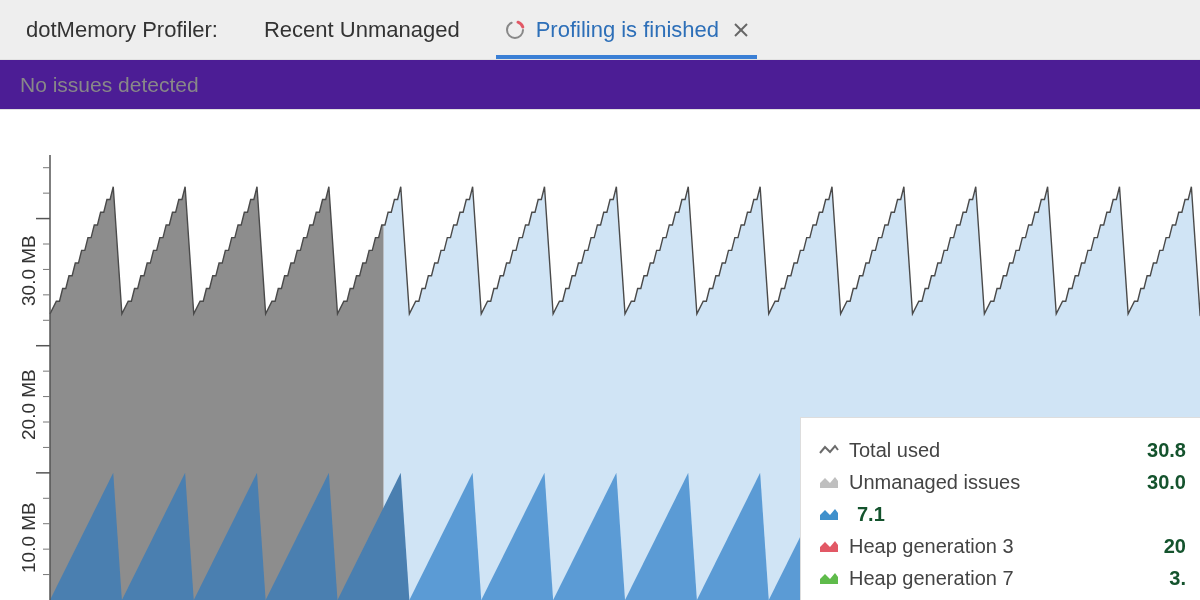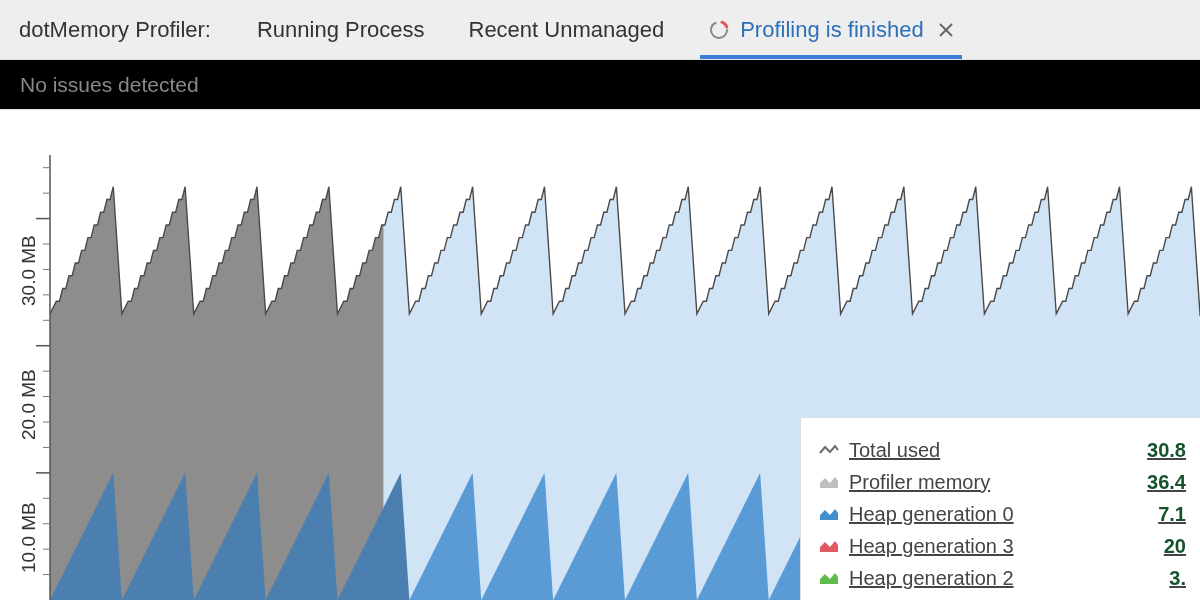--- a/index.html
+++ b/index.html
@@ -3,21 +3,21 @@
 <meta charset="utf-8">
 <style>
   * { box-sizing: border-box; margin: 0; padding: 0; }
   html, body { width: 1200px; height: 600px; overflow: hidden; font-family: "Segoe UI", Arial, sans-serif; background: #ffffff; }
 
   .tabbar {
     height: 60px;
     background: #eeeeee;
     display: flex;
     align-items: center;
-    padding: 0 9px;
+    padding: 0 16px;
     gap: 28px;
     font-size: 22px;
     color: #333;
     border-bottom: 1px solid #e2e2e2;
   }
   .tabbar .title { color: #333; padding: 0 10px; }
   .tabbar .tab {
     height: 100%;
     display: flex;
     align-items: center;
@@ -32,21 +32,21 @@
     position: absolute;
     left: 0; right: 0; bottom: 0;
     height: 4px;
     background: #3a7fd5;
   }
   .tab .spinner { margin-right: 10px; display:inline-flex; }
   .tab .close { margin-left: 14px; display:inline-flex; color:#555; }
 
   .statusbar {
     height: 50px;
-    background: #000000;
+    background: #4c1d95;
     border-bottom: 1px solid #e0e0e0;
     display: flex;
     align-items: center;
     padding: 0 20px;
     font-size: 21px;
     color: #888888;
   }
 
   .chart-area {
     position: relative;
@@ -68,43 +68,39 @@
     border-top: 1px solid #dddddd;
     border-left: 1px solid #dddddd;
     padding: 16px 14px 6px 16px;
     font-size: 20px;
     color: #444;
   }
   .legend-row {
     display: flex;
     align-items: center;
     height: 32px;
-    text-decoration: underline;
   }
   .legend-icon { width: 24px; display:inline-flex; justify-content:center; margin-right: 8px; }
   .legend-label { flex: 1; }
   .legend-value { font-weight: 600; color:#14532d; padding-left:8px; white-space:nowrap; }
 
   .axis-label {
     position: absolute;
     transform: rotate(-90deg);
     transform-origin: left top;
     font-size: 19px;
     color: #333;
     left: 18px;
   }
 </style>
 </head>
 <body>
 
 <div class="tabbar">
   <span class="title">dotMemory Profiler:</span>
-  <div class="tab">
-    <span>Running Process</span>
-  </div>
   <div class="tab">
     <span>Recent Unmanaged</span>
   </div>
   <div class="tab active">
     <span class="spinner">
       <svg width="22" height="22" viewBox="0 0 22 22">
         <circle cx="11" cy="11" r="8" fill="none" stroke="#888" stroke-width="2" stroke-dasharray="34 16" stroke-linecap="round"></circle>
         <path d="M11 1 A10 10 0 0 1 20 8" fill="none"></path>
         <path d="M11 3 L11 3"></path>
         <path d="M14 3.2 A8 8 0 0 1 18.8 8" fill="none" stroke="#e25865" stroke-width="3" stroke-linecap="round"></path>
@@ -181,44 +177,43 @@
       </span>
       <span class="legend-label">Total used</span>
       <span class="legend-value">30.8</span>
     </div>
     <div class="legend-row">
       <span class="legend-icon">
         <svg width="20" height="14">
             <polygon points="1,13 1,8 6,3 11,8 16,2 19,6 19,13" fill="#bfbfbf"></polygon>
           </svg>
       </span>
-      <span class="legend-label">Profiler memory</span>
-      <span class="legend-value">36.4</span>
+      <span class="legend-label">Unmanaged issues</span>
+      <span class="legend-value">30.0</span>
     </div>
     <div class="legend-row">
       <span class="legend-icon">
         <svg width="20" height="14">
             <polygon points="1,13 1,8 6,3 11,8 16,2 19,6 19,13" fill="#3f90cc"></polygon>
           </svg>
       </span>
-      <span class="legend-label">Heap generation 0</span>
       <span class="legend-value">7.1</span>
     </div>
     <div class="legend-row">
       <span class="legend-icon">
         <svg width="20" height="14">
             <polygon points="1,13 1,8 6,3 11,8 16,2 19,6 19,13" fill="#e25865"></polygon>
           </svg>
       </span>
       <span class="legend-label">Heap generation 3</span>
       <span class="legend-value">20</span>
     </div>
     <div class="legend-row">
       <span class="legend-icon">
         <svg width="20" height="14">
             <polygon points="1,13 1,8 6,3 11,8 16,2 19,6 19,13" fill="#5fbb4b"></polygon>
           </svg>
       </span>
-      <span class="legend-label">Heap generation 2</span>
+      <span class="legend-label">Heap generation 7</span>
       <span class="legend-value">3.</span>
     </div>
   </div>
 </div>
 
 </body></html>

